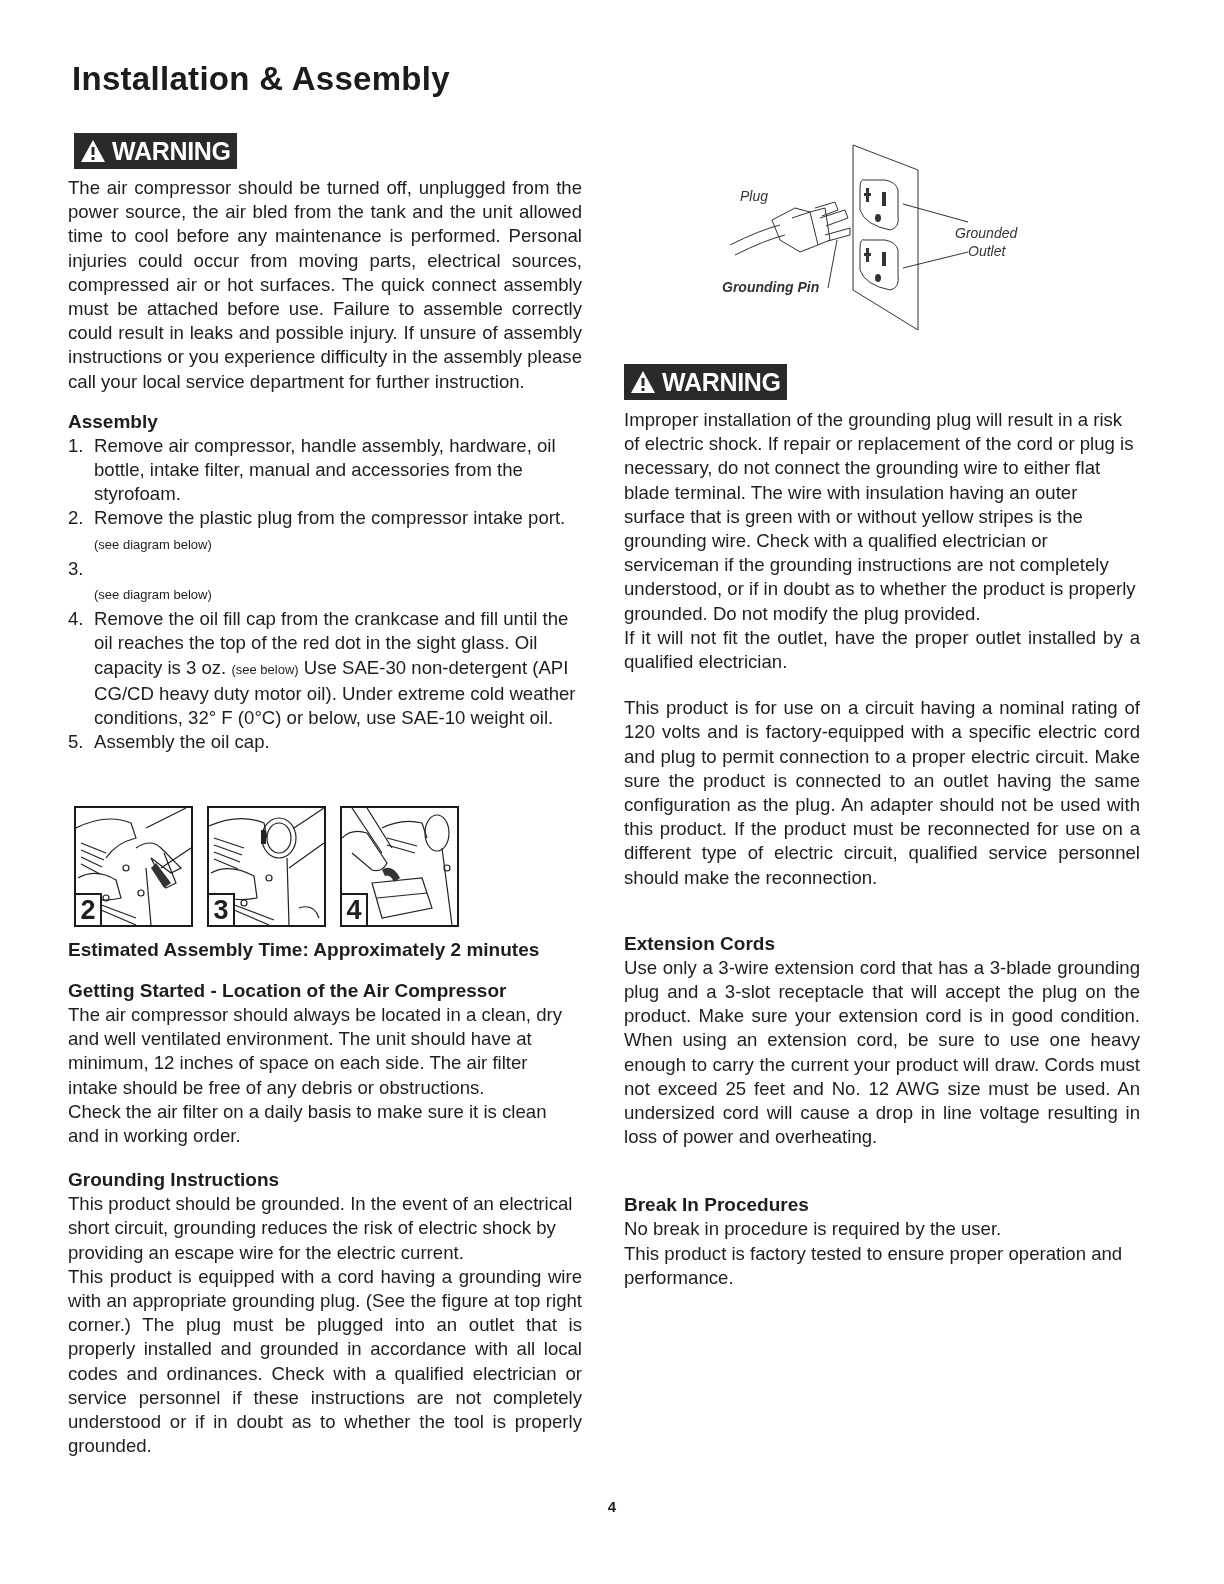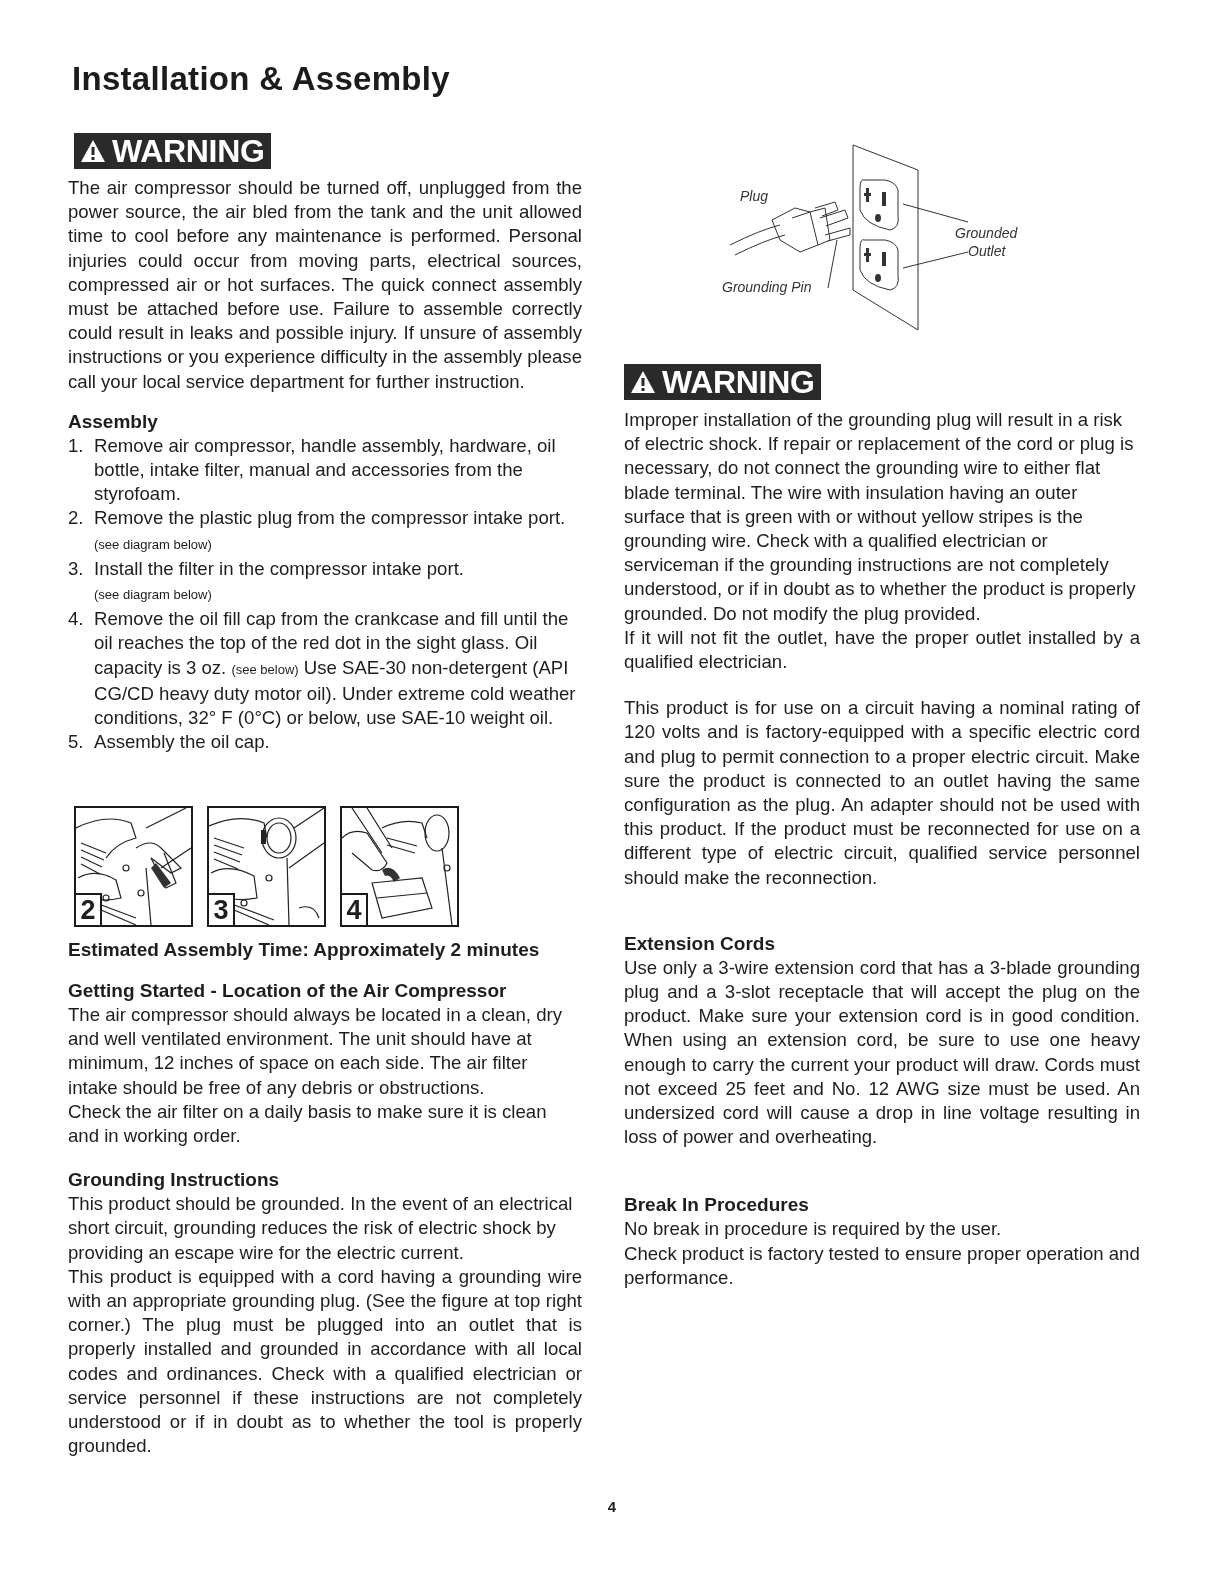--- a/index.html
+++ b/index.html
@@ -1,21 +1,21 @@
 <!DOCTYPE html>
 <html><head>
 <meta charset="utf-8">
 <style>
   html, body { margin: 0; padding: 0; background: #ffffff; }
   body { width: 1224px; height: 1584px; position: relative; overflow: hidden;
          font-family: "Liberation Sans", sans-serif; color: #1e1e1e; }
   .page-title { position: absolute; left: 72px; top: 60px; font-size: 33px; font-weight: bold;
                 letter-spacing: 0.3px; color: #1c1c1c; margin: 0; }
   .warn-badge { position: absolute; background: #2a2a2a; color: #ffffff; font-weight: bold;
-                font-size: 32px; line-height: 36px; height: 36px; padding: 0 6px 0 6px;
+                font-size: 25px; line-height: 36px; height: 36px; padding: 0 6px 0 6px;
                 display: flex; align-items: center; gap: 6px; letter-spacing: -0.3px; }
   .warn-badge .tri { width: 26px; height: 24px; display: inline-block; }
   .col { position: absolute; font-size: 18.6px; line-height: 24.2px; }
   .left { left: 68px; width: 514px; }
   .right { left: 624px; width: 516px; }
   .just { text-align: justify; }
   .p { margin: 0; }
   .h { font-weight: bold; font-size: 19px; margin: 0; line-height: 24px; }
   ol.steps { margin: 0; padding: 0; list-style: none; }
   ol.steps li { position: relative; padding-left: 26px; }
@@ -54,21 +54,21 @@
       <span class="num">1.</span>
       <span>Remove air compressor, handle assembly, hardware, oil bottle, intake filter, manual and accessories from the styrofoam.</span>
     </li>
     <li>
       <span class="num">2.</span>
       <span>Remove the plastic plug from the compressor intake port.</span>
       <span class="small">(see diagram below)</span>
     </li>
     <li>
       <span class="num">3.</span>
-      <span>Install the filter in the compressor intake port.</span><br>
+      <br>
       <span class="small">(see diagram below)</span>
     </li>
     <li>
       <span class="num">4.</span>
       <span>Remove the oil fill cap from the crankcase and fill until the oil reaches the top of the red dot in the sight glass. Oil capacity is 3 oz.</span>
       <span class="small">(see below)</span>
       <span>Use SAE-30 non-detergent (API CG/CD heavy duty motor oil). Under extreme cold weather conditions, 32° F (0°C) or below, use SAE-10 weight oil.</span>
     </li>
     <li>
       <span class="num">5.</span>
@@ -174,21 +174,21 @@
         <rect x="164" y="53" width="7" height="3"></rect>
       <rect x="182" y="52" width="4" height="14"></rect>
       <ellipse cx="178" cy="78" rx="3" ry="4"></ellipse>
       <rect x="166" y="108" width="3" height="14"></rect>
         <rect x="164" y="113" width="7" height="3"></rect>
       <rect x="182" y="112" width="4" height="14"></rect>
       <ellipse cx="178" cy="138" rx="3" ry="4"></ellipse>
     </g>
   </svg>
   <span class="plug-label" style="left:40px; top:48px;">Plug</span>
-  <span class="plug-label" style="left:22px; top:139px;">Grounding Pin</span>
+  <span class="plug-label" style="left:22px; top:139px;font-weight:bold;">Grounding Pin</span>
   <span class="plug-label" style="left:255px; top:85px;">Grounded</span>
   <span class="plug-label" style="left:268px; top:103px;">Outlet</span>
 </div>
 
 <div class="warn-badge" style="left:624px; top:364px;">
   <svg class="tri" viewBox="0 0 26 24">
     <polygon points="13,1 25,23 1,23" fill="#ffffff"></polygon>
     <rect x="11.5" y="8" width="3" height="8" fill="#2a2a2a"></rect>
     <rect x="11.5" y="18" width="3" height="3" fill="#2a2a2a"></rect>
   </svg>
@@ -199,16 +199,16 @@
   <p class="p">Improper installation of the grounding plug will result in a risk of electric shock. If repair or replacement of the cord or plug is necessary, do not connect the grounding wire to either flat blade terminal. The wire with insulation having an outer surface that is green with or without yellow stripes is the grounding wire. Check with a qualified electrician or serviceman if the grounding instructions are not completely understood, or if in doubt as to whether the product is properly grounded. Do not modify the plug provided.</p>
   <p class="p just">If it will not fit the outlet, have the proper outlet installed by a qualified electrician.</p>
   <div style="height:22px"></div>
   <p class="p just">This product is for use on a circuit having a nominal rating of 120 volts and is factory-equipped with a specific electric cord and plug to permit connection to a proper electric circuit. Make sure the product is connected to an outlet having the same configuration as the plug. An adapter should not be used with this product. If the product must be reconnected for use on a different type of electric circuit, qualified service personnel should make the reconnection.</p>
   <div style="height:42px"></div>
   <h3 class="h">Extension Cords</h3>
   <p class="p just">Use only a 3-wire extension cord that has a 3-blade grounding plug and a 3-slot receptacle that will accept the plug on the product. Make sure your extension cord is in good condition. When using an extension cord, be sure to use one heavy enough to carry the current your product will draw. Cords must not exceed 25 feet and No. 12 AWG size must be used. An undersized cord will cause a drop in line voltage resulting in loss of power and overheating.</p>
   <div style="height:44px"></div>
   <h3 class="h">Break In Procedures</h3>
   <p class="p">No break in procedure is required by the user.</p>
-  <p class="p">Check product is factory tested to ensure proper operation and performance.</p>
+  <p class="p">This product is factory tested to ensure proper operation and performance.</p>
 </div>
 
 <div class="page-num">4</div>
 
 </body></html>

